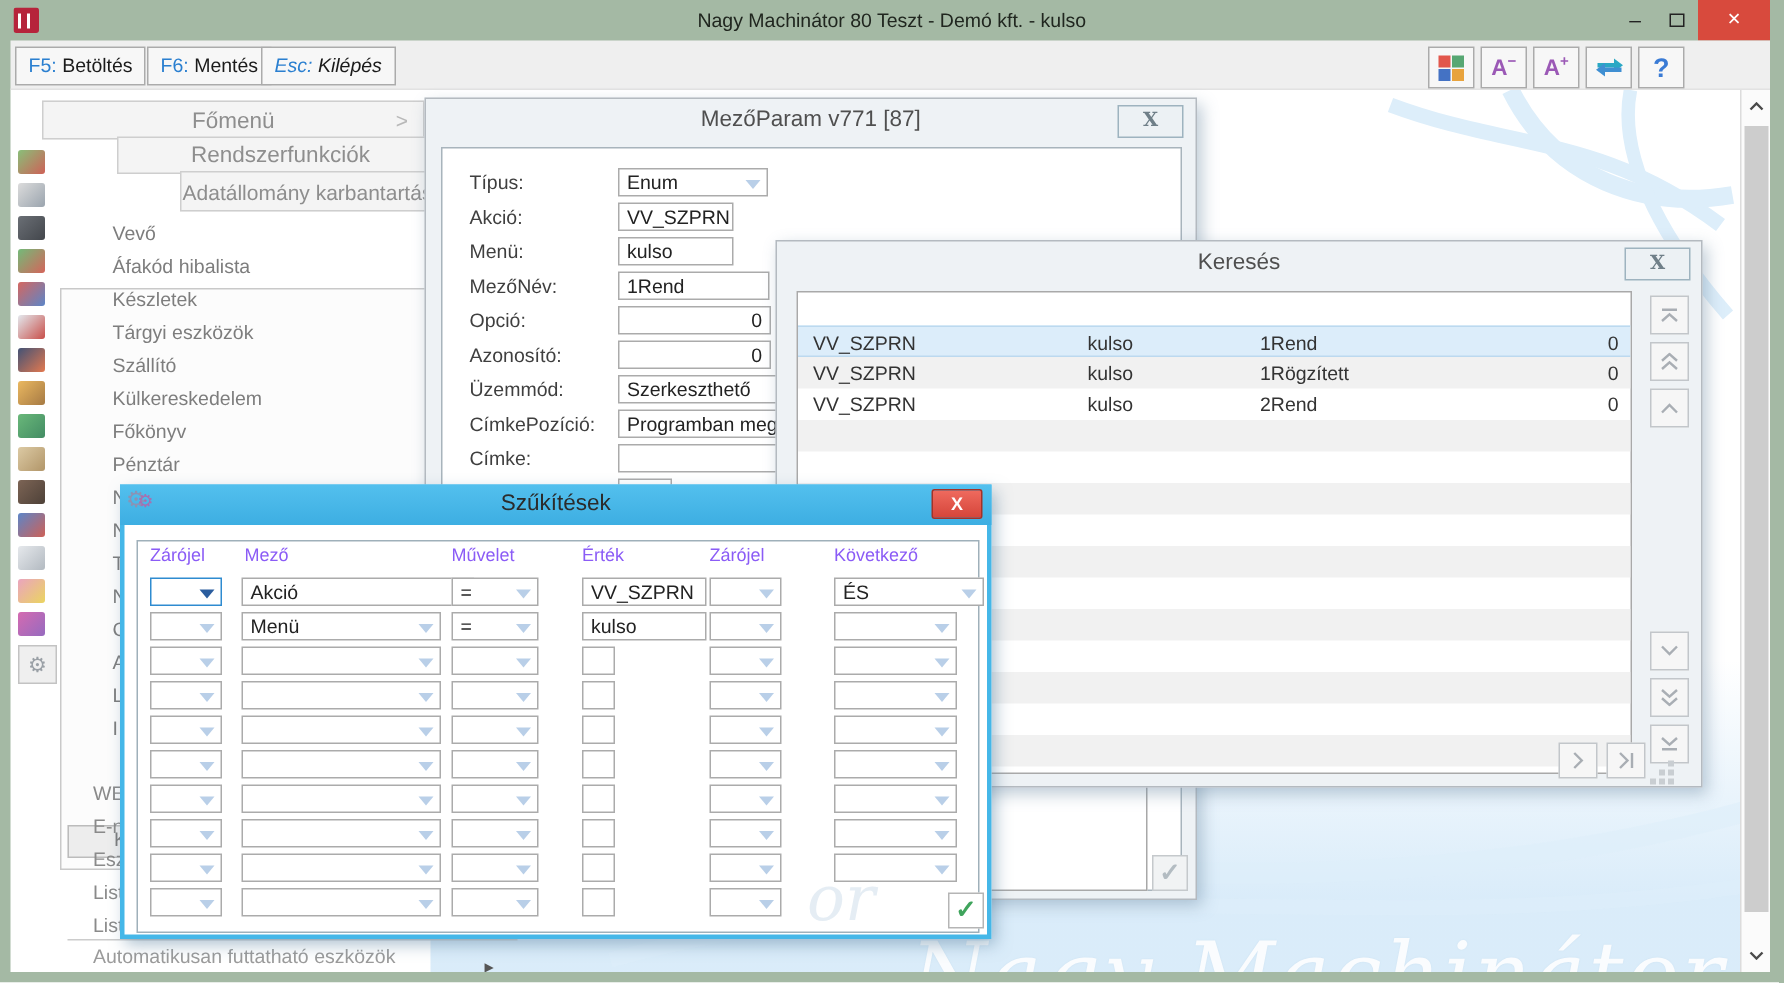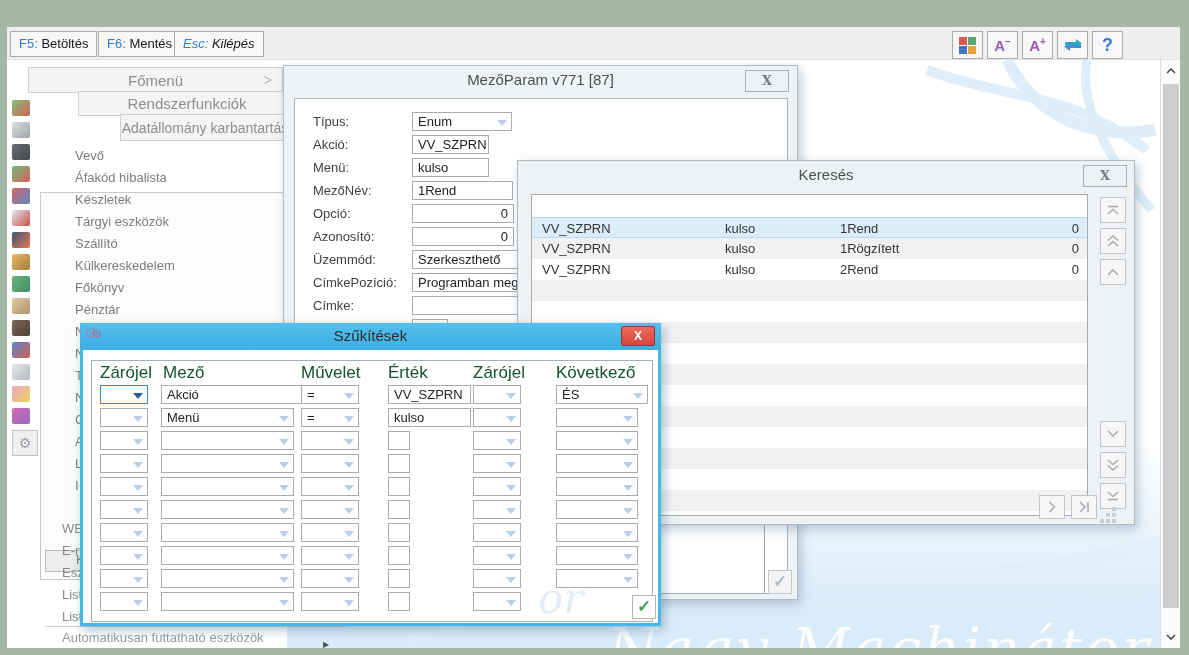--- a/index.html
+++ b/index.html
@@ -114,35 +114,42 @@
   
   #sz { position:absolute; left:80px; top:323px; width:581px; height:303px; background:#fff;
     border:3px solid #45b7e8; box-shadow:3px 4px 10px rgba(90,130,160,.5); }
   #sz-titlebar { position:absolute; left:-3px; top:-3px; width:581px; height:27px; background:linear-gradient(#53c0ee,#3daee2); }
   #sz-title { position:absolute; width:100%; text-align:center; line-height:26px; font-size:15px; color:#2b2b2b; }
   #sz-gears { position:absolute; left:4px; top:1px; font-size:15px; }
   #sz-gears .g1{ color:#8a93b5; } #sz-gears .g2{ color:#a86fb0; margin-left:-6px; font-size:12px; }
   #sz-close { position:absolute; right:6px; top:3px; width:34px; height:20px; background:linear-gradient(#ef6a5e,#d5453a);
     border:1px solid #a33228; border-radius:2px; color:#fff; font-weight:bold; font-size:12px; text-align:center; line-height:18px; }
   #sz-inner { position:absolute; left:8px; top:34px; width:562px; height:262px; border:1px solid #9fb0ba; background:#fff; }
-  .sz-h { position:absolute; top:37px; font-size:17px; color:#14532d; }
+  .sz-h { position:absolute; top:37px; font-size:12px; color:#8b5cf6; }
   #sz-frag { position:absolute; left:455px; top:248px; font-family:"DejaVu Serif", serif; font-style:italic;
     font-size:42px; color:rgba(160,190,215,.28); }
 
   
   #scroll { position:absolute; left:1160px; top:60px; width:20px; height:588px; background:#fbfbfb; border-left:1px solid #dcdcdc; }
   #scroll .sarr { position:absolute; left:0; width:20px; height:22px; display:flex; align-items:center; justify-content:center; }
   #scroll svg { stroke:#4a4a4a; fill:none; stroke-width:1.6; }
   #thumb { position:absolute; left:2px; top:24px; width:16px; height:524px; background:#cdcdcd; }
 </style>
 </head>
 <body>
 
 <div id="app">
 
+  <div id="titlebar">
+    <span id="app-icon"></span>
+    <div id="win-title">Nagy Machinátor 80 Teszt - Demó kft. - kulso</div>
+    <div id="btn-min" class="tb-ctl">–</div>
+    <div id="btn-max" class="tb-ctl"><i></i></div>
+    <div id="btn-close" class="tb-ctl">×</div>
+  </div>
 
   <div id="toolbar">
     <div class="tbtn" style="left:3px;">
       <span class="key">F5:</span>
       <span>Betöltés</span>
     </div>
     <div class="tbtn" style="left:91px;">
       <span class="key">F6:</span>
       <span>Mentés</span>
     </div>
@@ -376,21 +383,21 @@
 
     <span class="dd focused" style="left:17px; top:59px; width:48px;">
         <i class="ar"></i>
       </span>
     <span class="dd" style="left:78px; top:59px; width:155px;"><span>Akció</span><i class="ar"></i></span>
     <span class="dd" style="left:218px; top:59px; width:58px;"><span>=</span><i class="ar"></i></span>
     <span class="ti" style="left:305px; top:59px; width:83px;">VV_SZPRN</span>
     <span class="dd" style="left:390px; top:59px; width:48px;">
         <i class="ar"></i>
       </span>
-    <span class="dd" style="left:473px; top:59px; width:92px;"><span>ÉS</span><i class="ar"></i></span>
+    <span class="dd" style="left:473px; top:59px; width:100px;"><span>ÉS</span><i class="ar"></i></span>
 
     <span class="dd" style="left:17px; top:82px; width:48px;">
         <i class="ar"></i>
       </span>
     <span class="dd" style="left:78px; top:82px; width:133px;"><span>Menü</span><i class="ar"></i></span>
     <span class="dd" style="left:218px; top:82px; width:58px;"><span>=</span><i class="ar"></i></span>
     <span class="ti" style="left:305px; top:82px; width:83px;">kulso</span>
     <span class="dd" style="left:390px; top:82px; width:48px;">
         <i class="ar"></i>
       </span>

